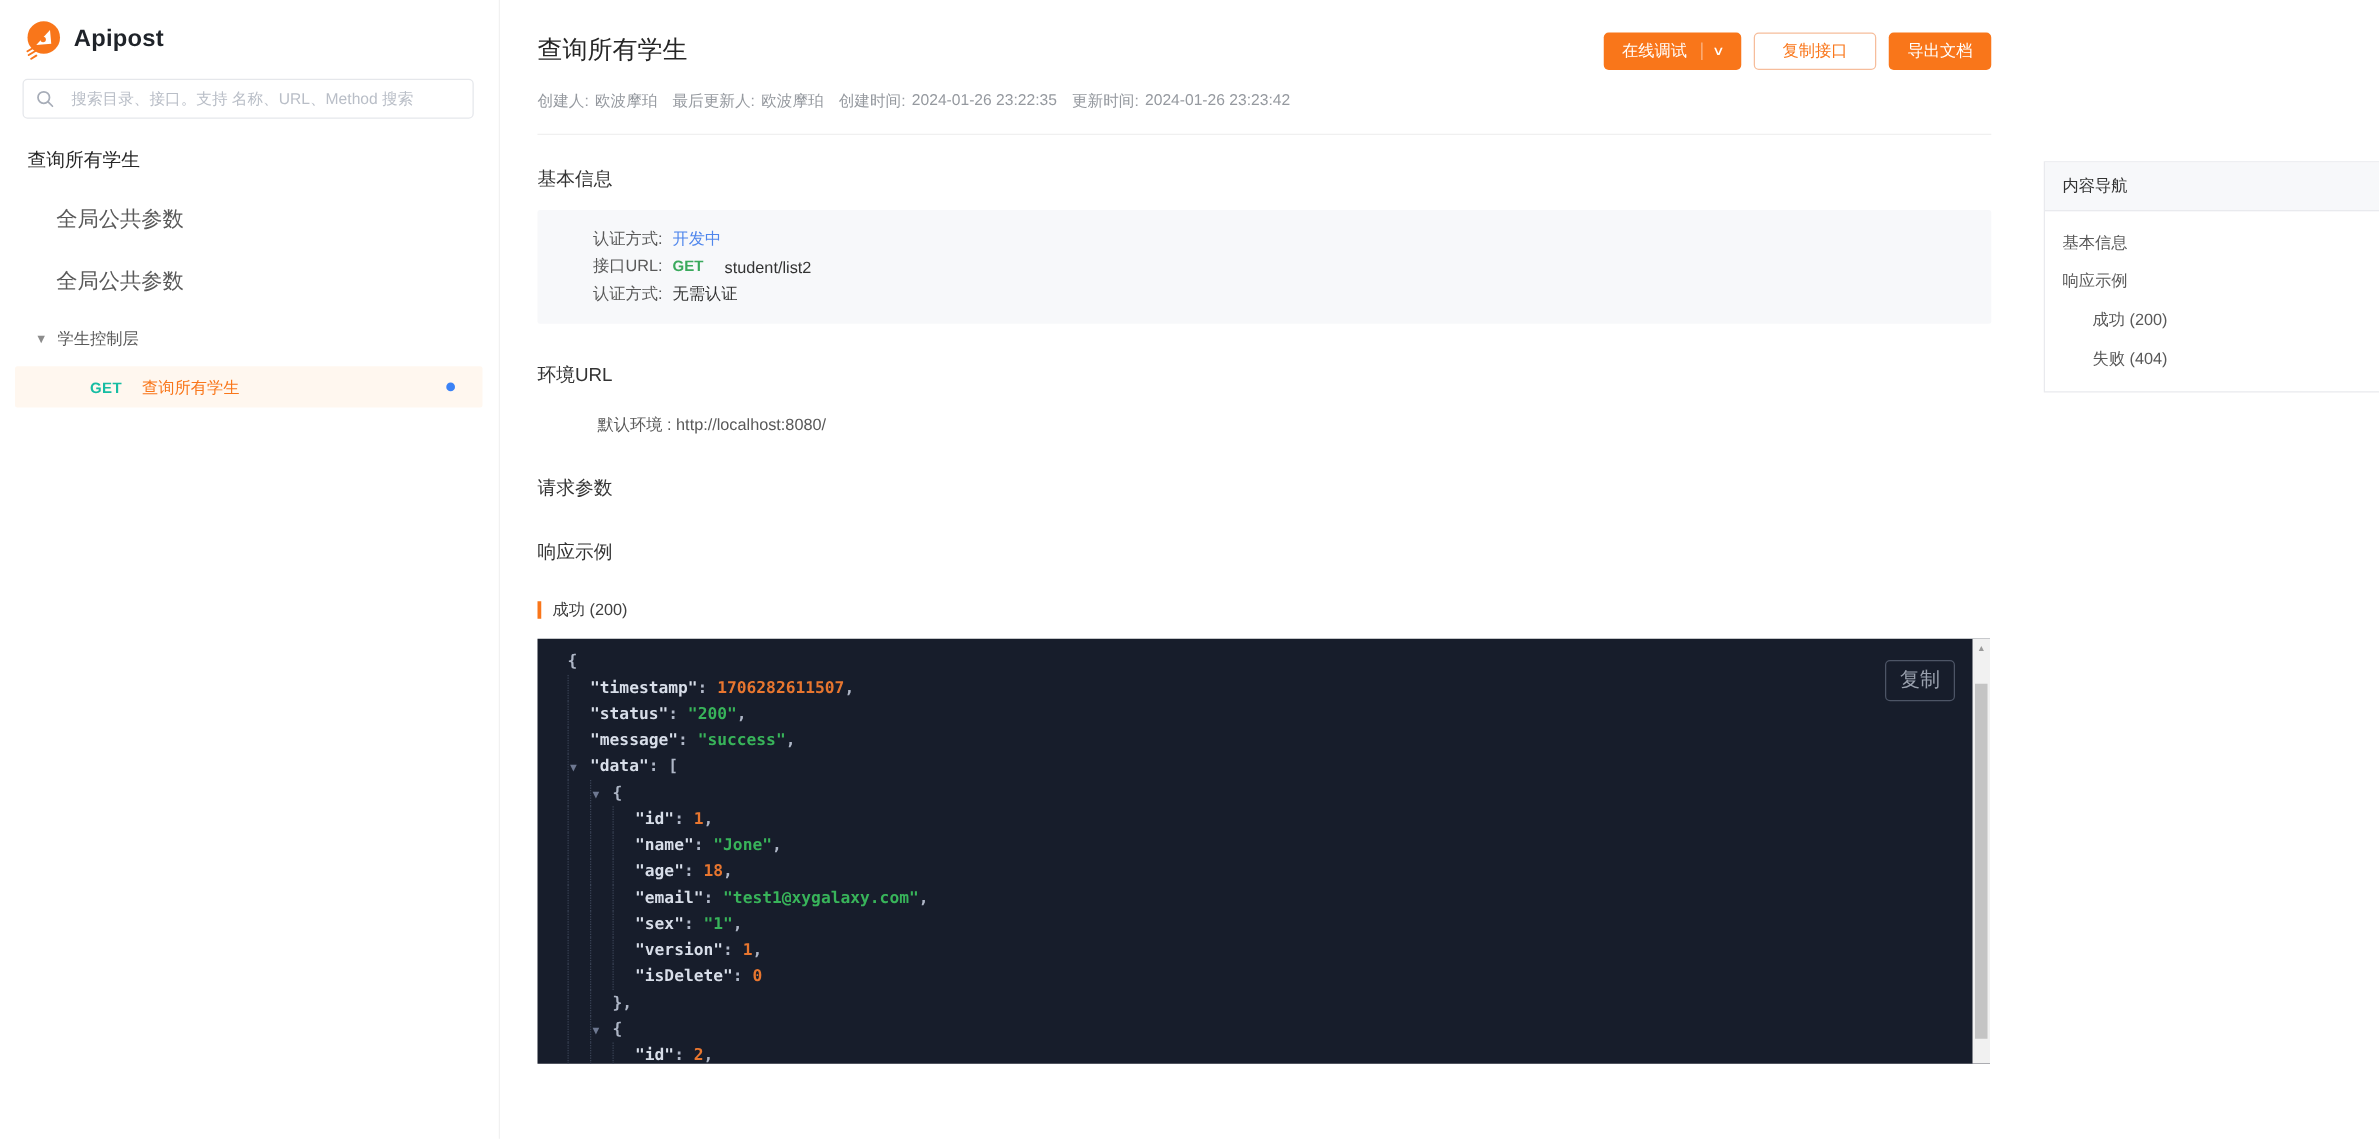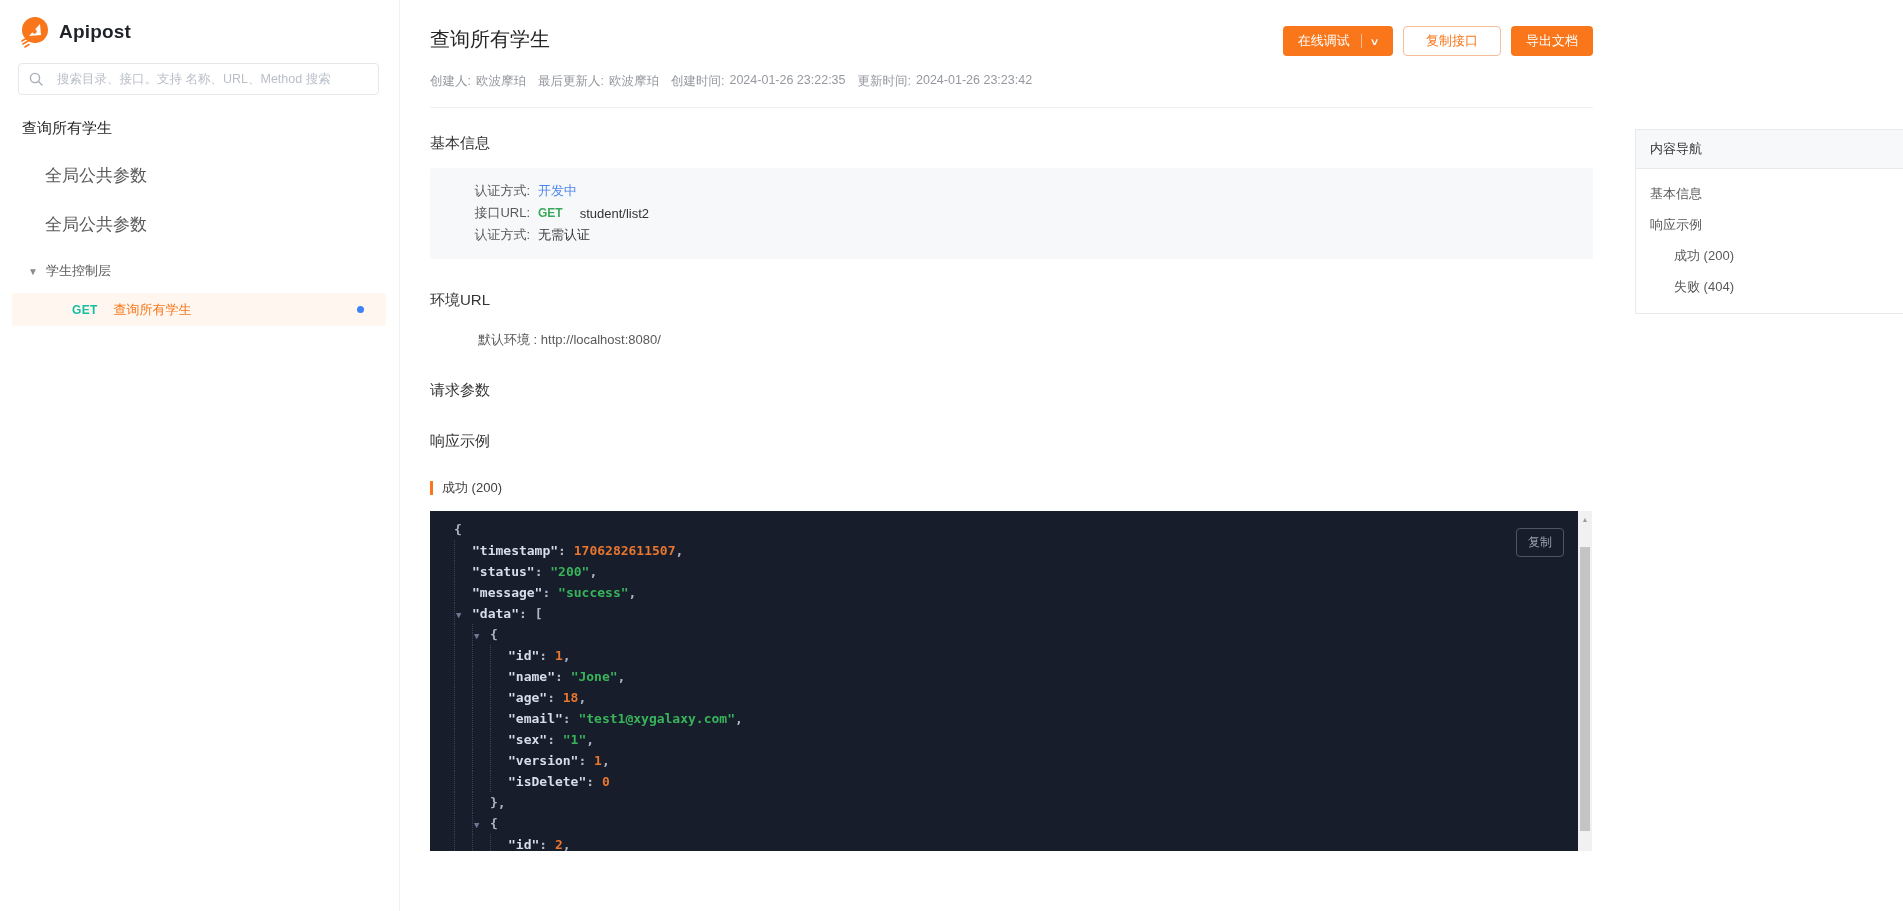--- a/index.html
+++ b/index.html
@@ -72,21 +72,21 @@
   .code-line { height:21px; }
   .guide { display:inline-block; width:18px; height:21px; vertical-align:top;
     border-left:1px dotted #3a4356; }
   .fold-arrow { display:inline-block; width:14px; margin-left:-16px; margin-right:2px;
     color:#6e7891; font-size:9px; vertical-align:baseline; cursor:pointer; }
   .tok-p { color:#aeb6c6; }
   .tok-k { color:#d8dee9; }
   .tok-n { color:#e8762f; }
   .tok-s { color:#38b45a; }
   .copy-btn { position:absolute; top:17px; right:28px; border:1px solid #4d5566;
-    color:#9aa1ae; background:transparent; font-size:12px; padding:5px 11px;
+    color:#9aa1ae; background:transparent; font-size:16px; padding:5px 11px;
     border-radius:4px; cursor:pointer; font-family:inherit; }
   .code-scrollbar { position:absolute; right:0; top:0; width:14px; height:100%;
     background:#f1f1f1; }
   .sb-arrow { display:block; text-align:center; font-size:7px; color:#9b9b9b;
     padding-top:5px; cursor:pointer; }
   .sb-thumb { position:absolute; left:2px; top:36px; width:10px; height:284px;
     background:#c4c4c4; cursor:pointer; }
 
   
   .toc { position:absolute; left:1635px; top:129px; width:273px;

